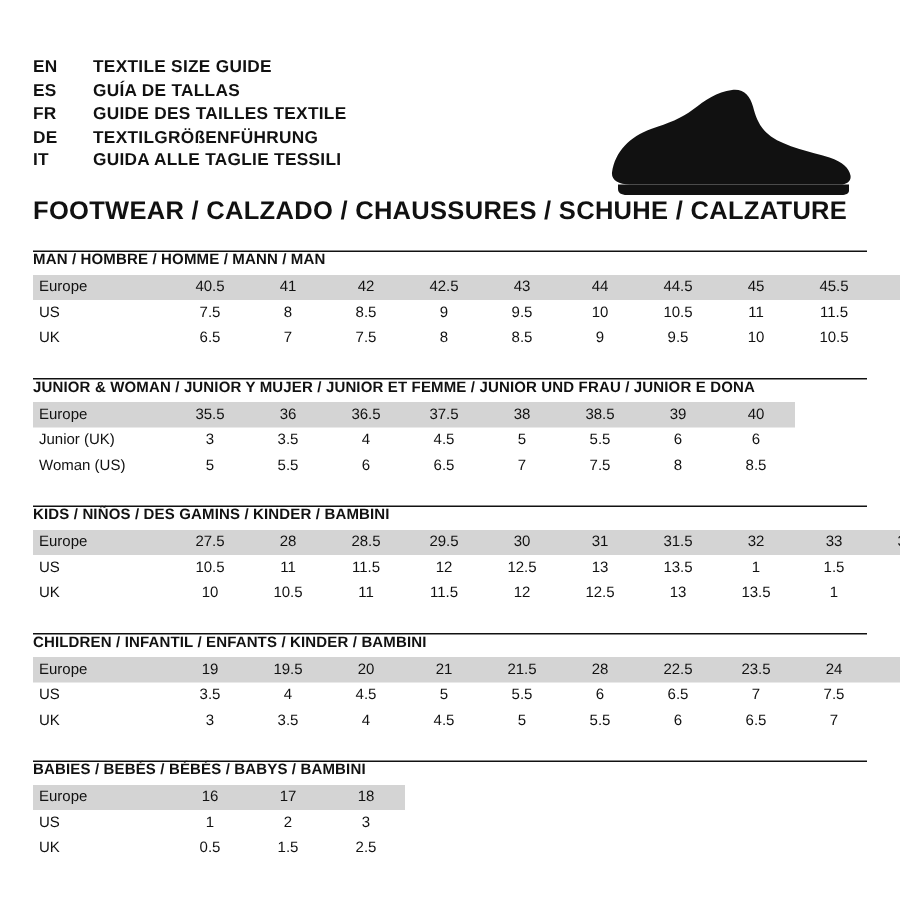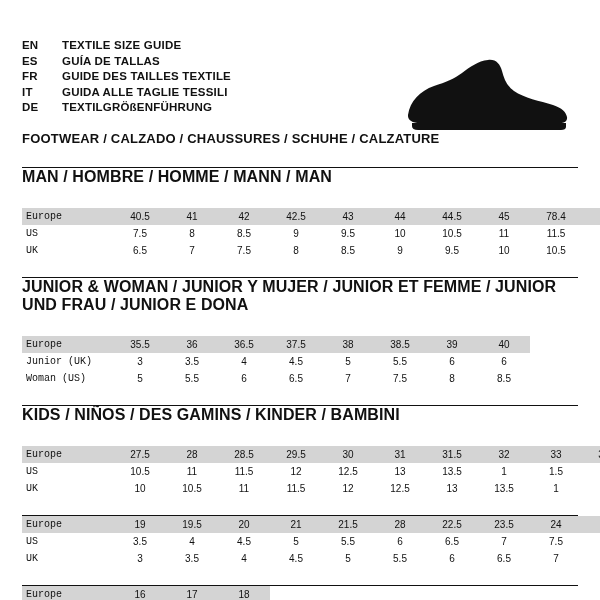--- a/index.html
+++ b/index.html
@@ -45,51 +45,50 @@
     color: #111;
   }
   .shoe-wrap {
     position: absolute;
     top: 16px;
     right: 8px;
     width: 180px;
     height: 80px;
   }
   .footwear-line {
-    font-size: 13px;
+    font-size: 17px;
     font-weight: bold;
     letter-spacing: 0.2px;
     margin-top: 14px;
   }
 
   
   .section {
     margin-top: 18px;
   }
   .section-title {
-    font-size: 16px;
+    font-size: 10px;
     font-weight: bold;
     letter-spacing: 0.1px;
-    padding-bottom: 22px;
+    padding-bottom: 4px;
   }
   table.size {
     border-collapse: collapse;
     table-layout: fixed;
   }
   table.size td {
     font-size: 10px;
     height: 17px;
     line-height: 17px;
     padding: 0 4px;
     white-space: nowrap;
     overflow: hidden;
   }
   table.size td.label {
     text-align: left;
-    font-family: Liberation Mono, monospace;
   }
   table.size td.val {
     text-align: center;
   }
   tr.shaded td {
     background: #d4d4d4;
   }
   tr.plain td {
     background: #ffffff;
   }
@@ -113,26 +112,26 @@
         </tr>
         <tr>
           <td class="lang-code">ES</td>
           <td>GUÍA DE TALLAS</td>
         </tr>
         <tr>
           <td class="lang-code">FR</td>
           <td>GUIDE DES TAILLES TEXTILE</td>
         </tr>
         <tr>
+          <td class="lang-code">DE</td>
+          <td>TEXTILGRÖßENFÜHRUNG</td>
+        </tr>
+        <tr>
           <td class="lang-code">IT</td>
           <td>GUIDA ALLE TAGLIE TESSILI</td>
-        </tr>
-        <tr>
-          <td class="lang-code">DE</td>
-          <td>TEXTILGRÖßENFÜHRUNG</td>
         </tr>
       </tbody>
     </table>
 
     <div class="shoe-wrap">
       <svg viewBox="0 0 180 80" width="180" height="80" aria-hidden="true">
         <path d="M18 60 C20 46 30 36 44 31 C56 27 64 24 72 18 C80 12 88 6 98 5
                  C106 4 110 9 112 16 C114 24 117 31 124 36
                  C134 43 150 46 163 50 C172 53 176 57 177 62
                  C177.6 65.5 175 68 170 68 L30 68 C22 68 17.5 65 18 60 Z" fill="#111111"></path>
@@ -165,21 +164,21 @@
             <tr class="shaded">
               <td class="label">Europe</td>
               <td class="val">40.5</td>
               <td class="val">41</td>
               <td class="val">42</td>
               <td class="val">42.5</td>
               <td class="val">43</td>
               <td class="val">44</td>
               <td class="val">44.5</td>
               <td class="val">45</td>
-              <td class="val">78.4</td>
+              <td class="val">45.5</td>
               <td class="val">46</td>
             </tr>
             <tr class="plain">
               <td class="label">US</td>
               <td class="val">7.5</td>
               <td class="val">8</td>
               <td class="val">8.5</td>
               <td class="val">9</td>
               <td class="val">9.5</td>
               <td class="val">10</td>
@@ -311,20 +310,21 @@
               <td class="val">13</td>
               <td class="val">13.5</td>
               <td class="val">1</td>
               <td class="val">1.5</td>
             </tr>
           </tbody>
         </table>
       </div>
       <div class="section">
         <hr class="hr">
+        <div class="section-title">CHILDREN / INFANTIL / ENFANTS / KINDER / BAMBINI</div>
         <table class="size" style="width: 612px;">
           <colgroup>
             <col style="width: 92px;">
             <col style="width: 52px;">
             <col style="width: 52px;">
             <col style="width: 52px;">
             <col style="width: 52px;">
             <col style="width: 52px;">
             <col style="width: 52px;">
             <col style="width: 52px;">
@@ -370,20 +370,21 @@
               <td class="val">6</td>
               <td class="val">6.5</td>
               <td class="val">7</td>
               <td class="val">7.5</td>
             </tr>
           </tbody>
         </table>
       </div>
       <div class="section">
         <hr class="hr">
+        <div class="section-title">BABIES / BEBÉS / BÉBÉS / BABYS / BAMBINI</div>
         <table class="size" style="width: 248px;">
           <colgroup>
             <col style="width: 92px;">
             <col style="width: 52px;">
             <col style="width: 52px;">
             <col style="width: 52px;">
           </colgroup>
           <tbody>
             <tr class="shaded">
               <td class="label">Europe</td>

